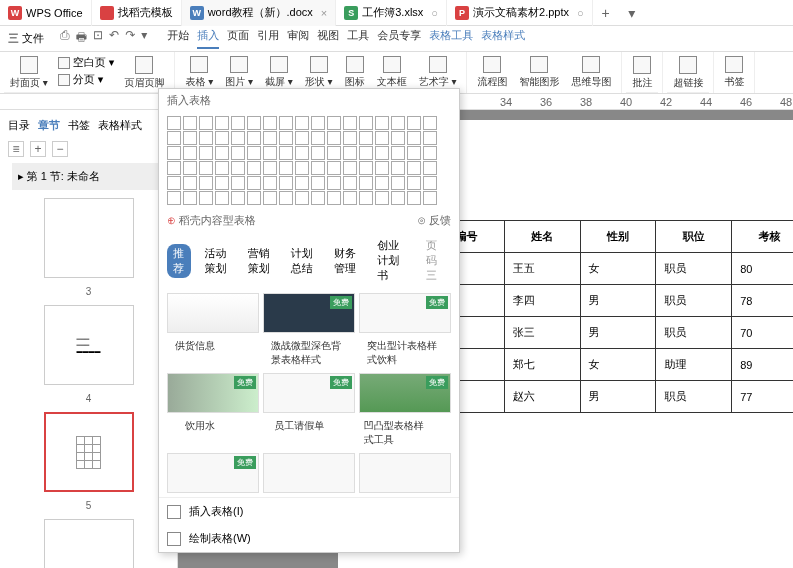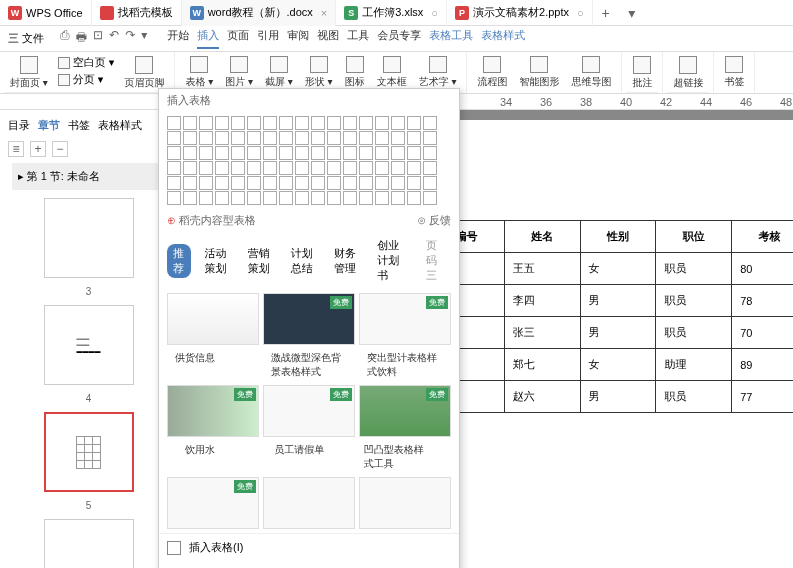--- a/index.html
+++ b/index.html
@@ -48,21 +48,21 @@
 .doc-table td,.doc-table th{border:1px solid #333;padding:8px 8px;font-size:11px}
 .popup{position:absolute;left:158px;top:88px;width:302px;background:#fff;border:1px solid #ccc;box-shadow:2px 2px 8px rgba(0,0,0,0.2);z-index:100}
 .pop-hdr{padding:4px 8px;font-size:11px;color:#666}
 .grid{display:grid;grid-template-columns:repeat(17,15px);gap:1px;padding:4px 8px}
 .gcell{width:14px;height:14px;border:1px solid #aaa;background:#fff}
 .pop-row{display:flex;justify-content:space-between;padding:4px 8px;align-items:center;font-size:11px;color:#666}
 .pop-cats{display:flex;gap:8px;padding:4px 8px;font-size:10px;align-items:center}
 .pop-cat{padding:2px 6px}
 .pop-cat.active{background:#4a7ebb;color:#fff;border-radius:8px}
 .tmpl-grid{display:grid;grid-template-columns:repeat(3,1fr);gap:4px;padding:4px 8px}
-.tmpl{height:52px;border:1px solid #ddd;background:#f8f8f8;position:relative}
+.tmpl{height:40px;border:1px solid #ddd;background:#f8f8f8;position:relative}
 .tmpl-badge{position:absolute;top:2px;right:2px;background:#3a9d5d;color:#fff;font-size:8px;padding:1px 3px}
 .tmpl-lbl{font-size:10px;color:#333;padding:2px 8px}
 .pop-foot{border-top:1px solid #eee}
 .pop-item{padding:6px 8px;display:flex;align-items:center;gap:8px;font-size:11px}
 .pop-ico{width:14px;height:14px;border:1px solid #888;display:inline-block}
 .thumb-content{font-size:6px}
 .thumb-mini-table{border-collapse:collapse}
 .thumb-mini-table td{border:1px solid #999;width:8px;height:8px}
 </style>
 </head>

